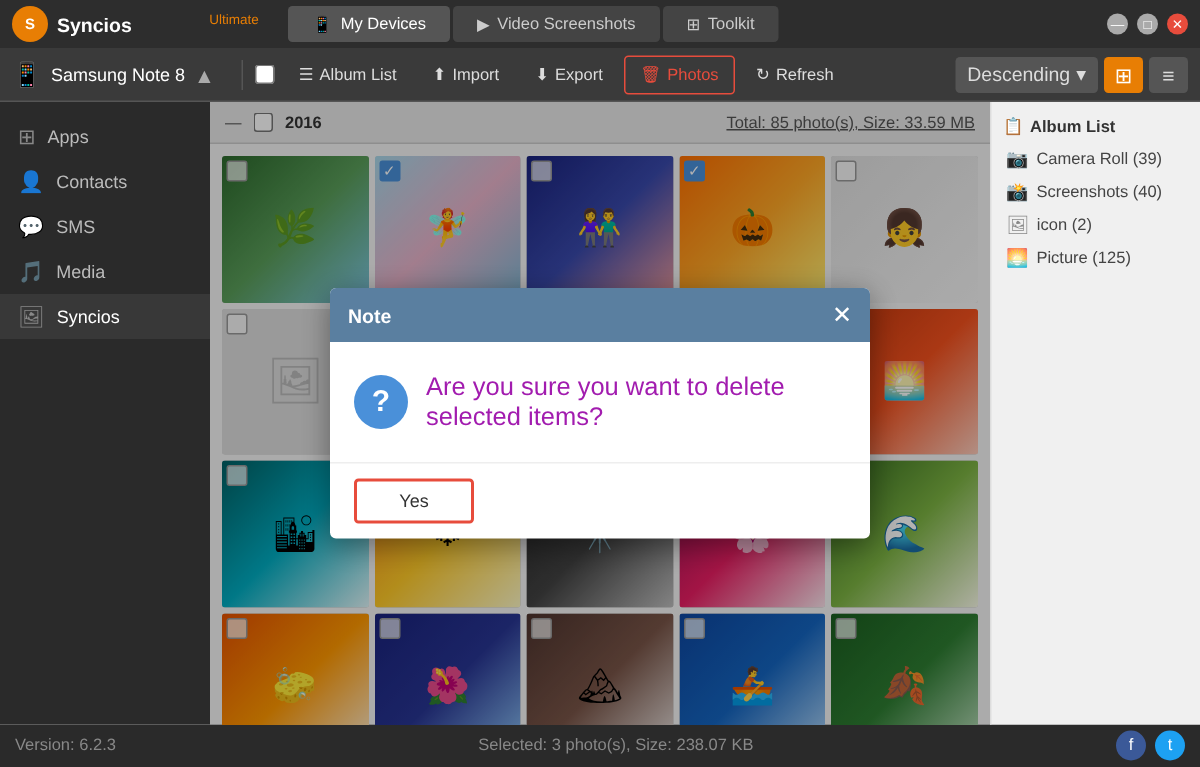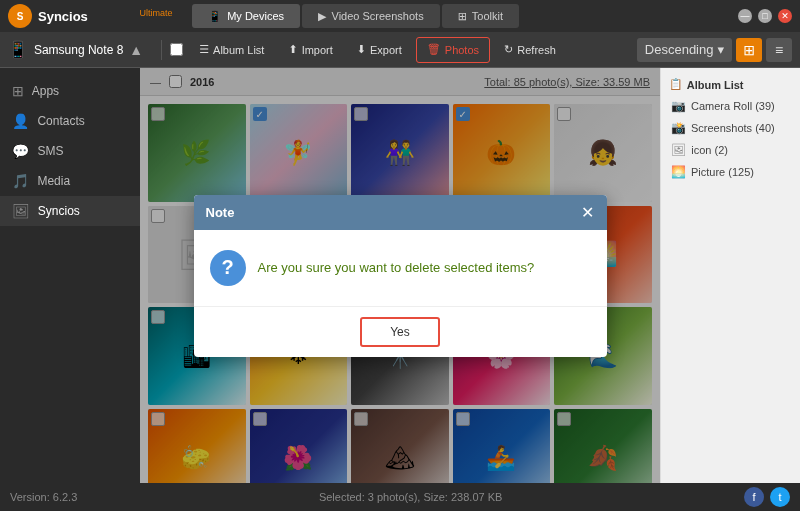--- a/index.html
+++ b/index.html
@@ -185,21 +185,21 @@
       position: absolute;
       inset: 0;
       background: rgba(0,0,0,0.3);
       display: flex; align-items: center; justify-content: center;
       z-index: 100;
     }
     .modal {
       background: #fff;
       border-radius: 4px;
       box-shadow: 0 4px 20px rgba(0,0,0,0.4);
-      width: 413px;
+      width: 360px;
       overflow: hidden;
     }
     .modal-header {
       background: #5a7fa0;
       padding: 8px 12px;
       color: #fff;
       font-size: 13px;
       font-weight: bold;
       display: flex; align-items: center; justify-content: space-between;
     }
@@ -211,25 +211,26 @@
       display: flex; align-items: center; gap: 12px;
     }
     .modal-icon {
       width: 36px; height: 36px;
       background: #4a90d9;
       border-radius: 50%;
       display: flex; align-items: center; justify-content: center;
       color: #fff; font-size: 20px; font-weight: bold;
       flex-shrink: 0;
     }
-    .modal-msg { font-size: 13px; color: #4d7c0f; }
+    .modal-msg { font-size: 17px; color: #a21caf; }
     .modal-footer {
       padding: 10px 16px;
       display: flex; justify-content: center; gap: 20px;
       border-top: 1px solid #eee;
+      flex-direction: column;
     }
     .modal-yes {
       width: 80px; height: 30px;
       background: #fff;
       border: 2px solid #e74c3c;
       border-radius: 3px;
       color: #333; font-size: 12px; cursor: pointer;
     }
     .modal-no {
       width: 60px; height: 30px;

